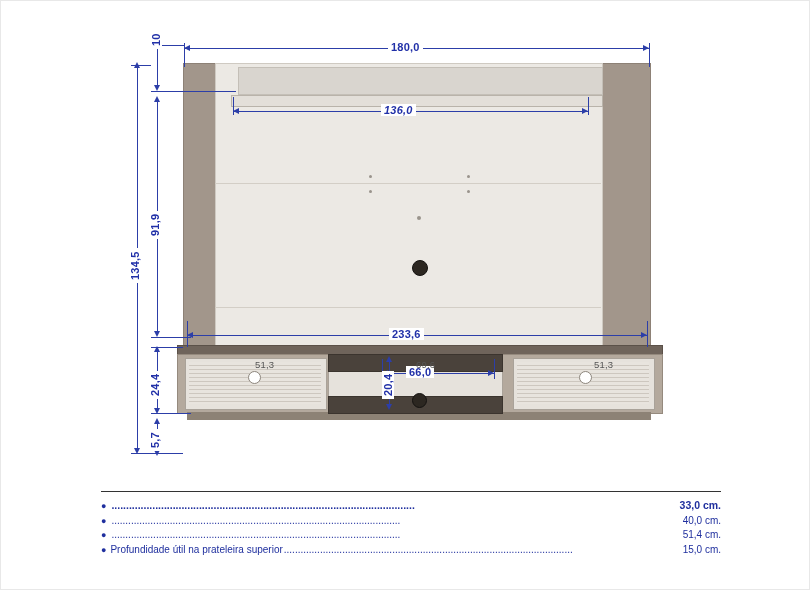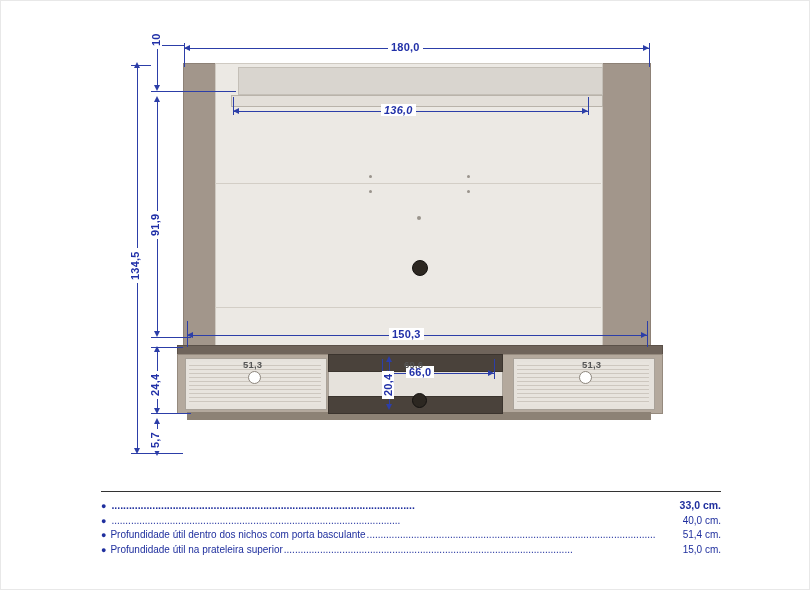--- a/index.html
+++ b/index.html
@@ -34,22 +34,23 @@
     color: #2130a8;
     font-size: 11px;
     font-weight: bold;
     background: #ffffff;
     padding: 0 3px;
     white-space: nowrap;
     letter-spacing: 0.2px;
   }
   .dim-label.small {
     font-size: 9.5px;
-    font-weight: bold;
+    font-weight: normal;
     color: #555;
+    margin-left: 12px;
   }
   .arrow {
     position: absolute;
     width: 0; height: 0;
   }
   .arrow.left {
     border-top: 3px solid transparent;
     border-bottom: 3px solid transparent;
     border-right: 6px solid #2c3ea8;
   }
@@ -249,21 +250,21 @@
     <div class="arrow right" style="left:581px; top:107px;"></div>
     <div class="dimline-v" style="left:232px; top:96px; height:18px;"></div>
     <div class="dimline-v" style="left:587px; top:96px; height:18px;"></div>
     <div class="dim-label" style="left:380px; top:103px;font-style:italic;">136,0</div>
 
     <div class="dimline-h" style="left:186px; top:334px; width:460px;"></div>
     <div class="arrow left" style="left:186px; top:331px;"></div>
     <div class="arrow right" style="left:640px; top:331px;"></div>
     <div class="dimline-v" style="left:186px; top:320px; height:26px;"></div>
     <div class="dimline-v" style="left:646px; top:320px; height:26px;"></div>
-    <div class="dim-label" style="left:388px; top:327px;">150,3</div>
+    <div class="dim-label" style="left:388px; top:327px;">233,6</div>
 
     <div class="dimline-h" style="left:381px; top:372px; width:112px;"></div>
     <div class="arrow left" style="left:381px; top:369px;"></div>
     <div class="arrow right" style="left:487px; top:369px;"></div>
     <div class="dimline-v" style="left:381px; top:358px; height:20px;"></div>
     <div class="dimline-v" style="left:493px; top:358px; height:20px;"></div>
     <div class="dim-label" style="left:405px; top:365px;">66,0</div>
 
     <div class="dim-label small" style="left:239px; top:358px; background:transparent;">51,3</div>
     <div class="dim-label small" style="left:400px; top:358px; background:transparent;">69,6</div>
@@ -319,21 +320,20 @@
     </div>
 
     <div class="note-row">
       <span class="note-bullet">●</span>
       <span class="note-dots">........................................................................................................</span>
       <span class="note-val">40,0 cm.</span>
     </div>
 
     <div class="note-row">
       <span class="note-bullet">●</span>
-      <span class="note-text">Profundidade útil dentro dos nichos com porta basculante</span>
       <span class="note-dots">........................................................................................................</span>
       <span class="note-val">51,4 cm.</span>
     </div>
 
     <div class="note-row">
       <span class="note-bullet">●</span>
       <span class="note-text">Profundidade útil na prateleira superior</span>
       <span class="note-dots">........................................................................................................</span>
       <span class="note-val">15,0 cm.</span>
     </div>

